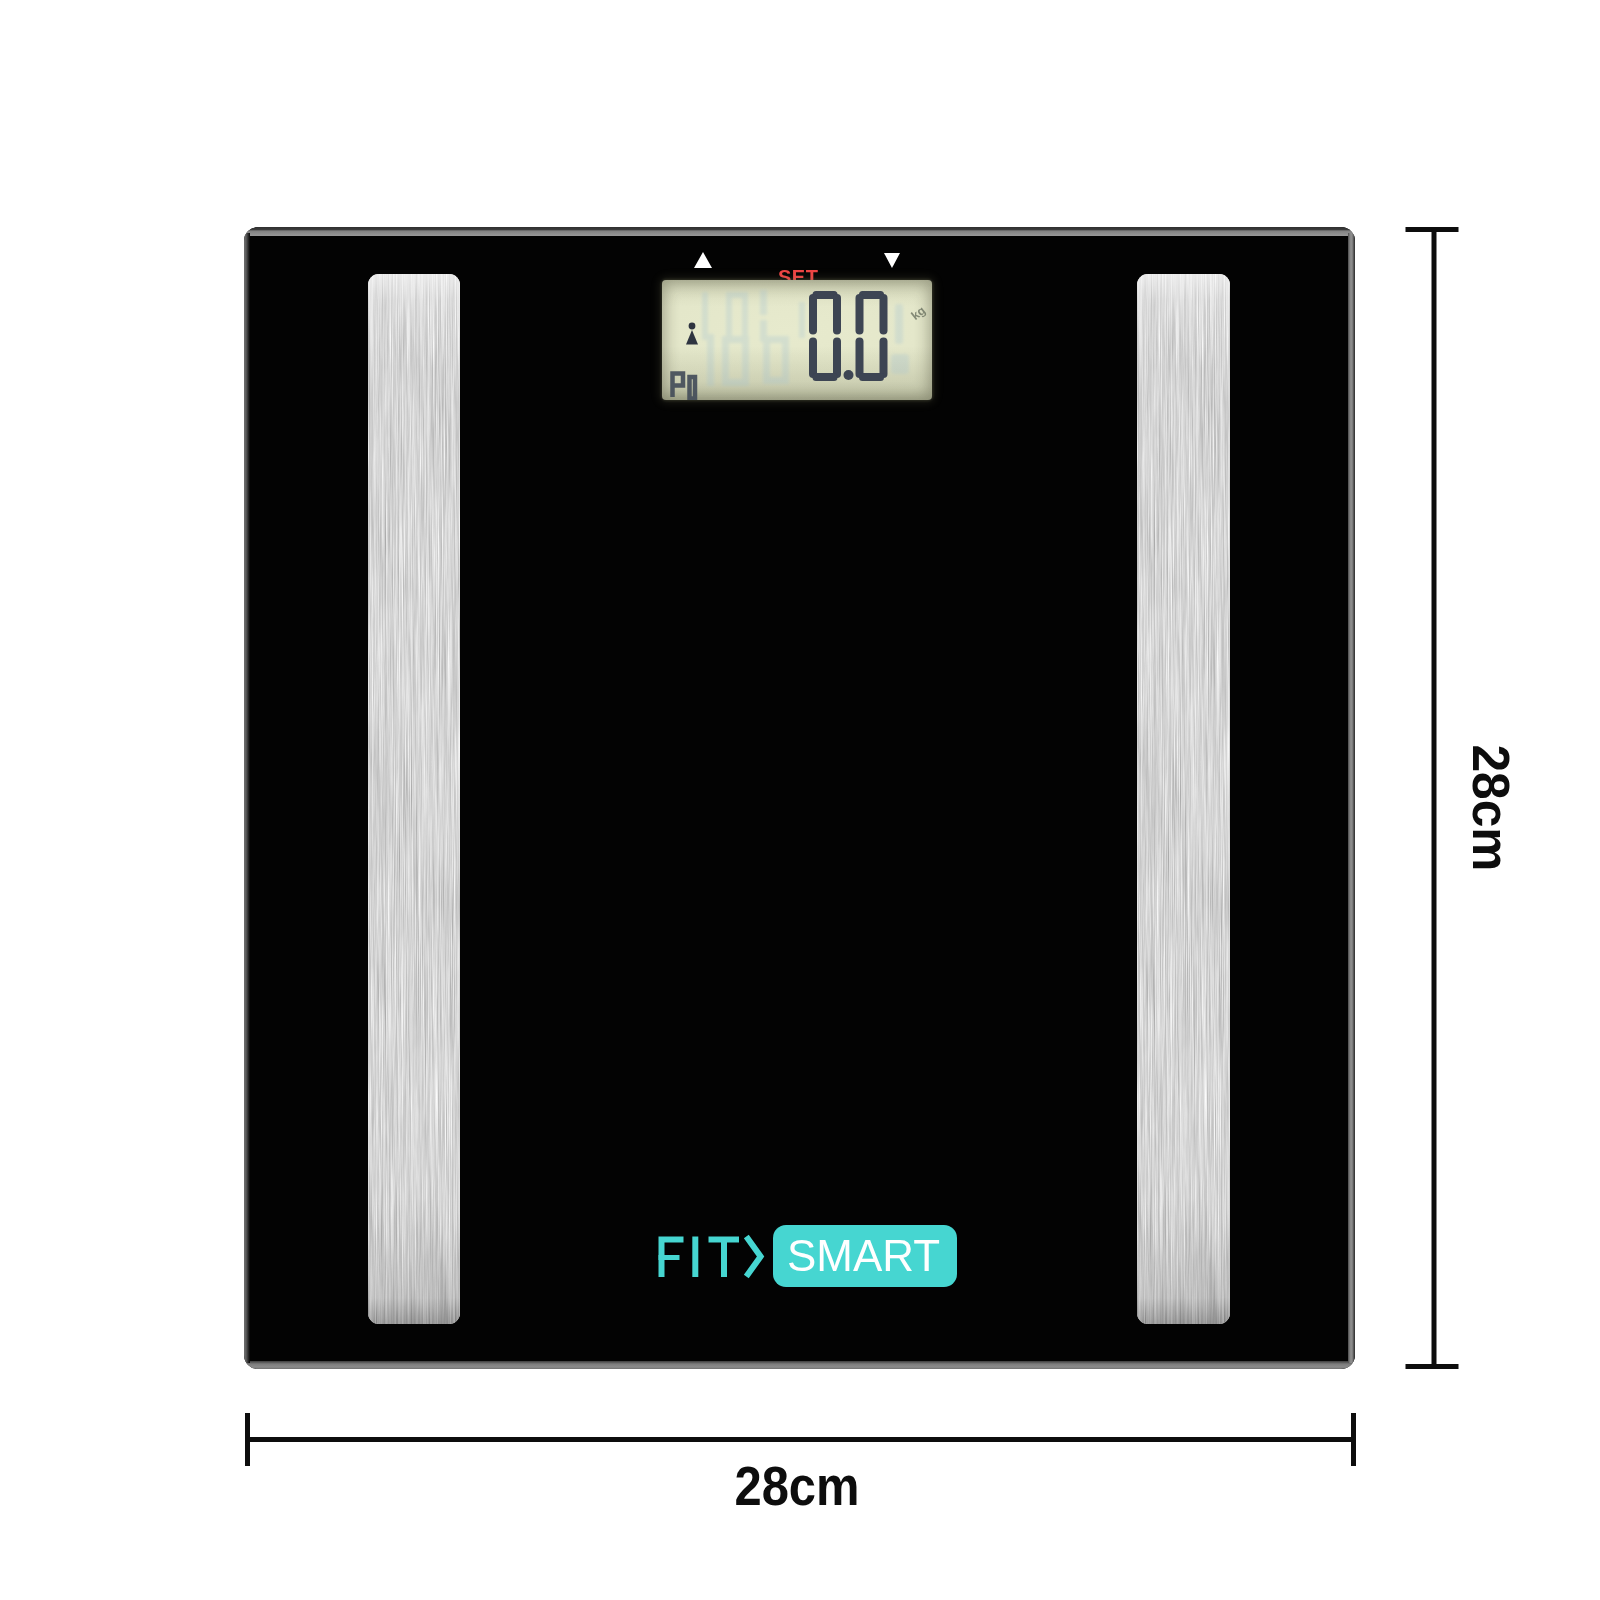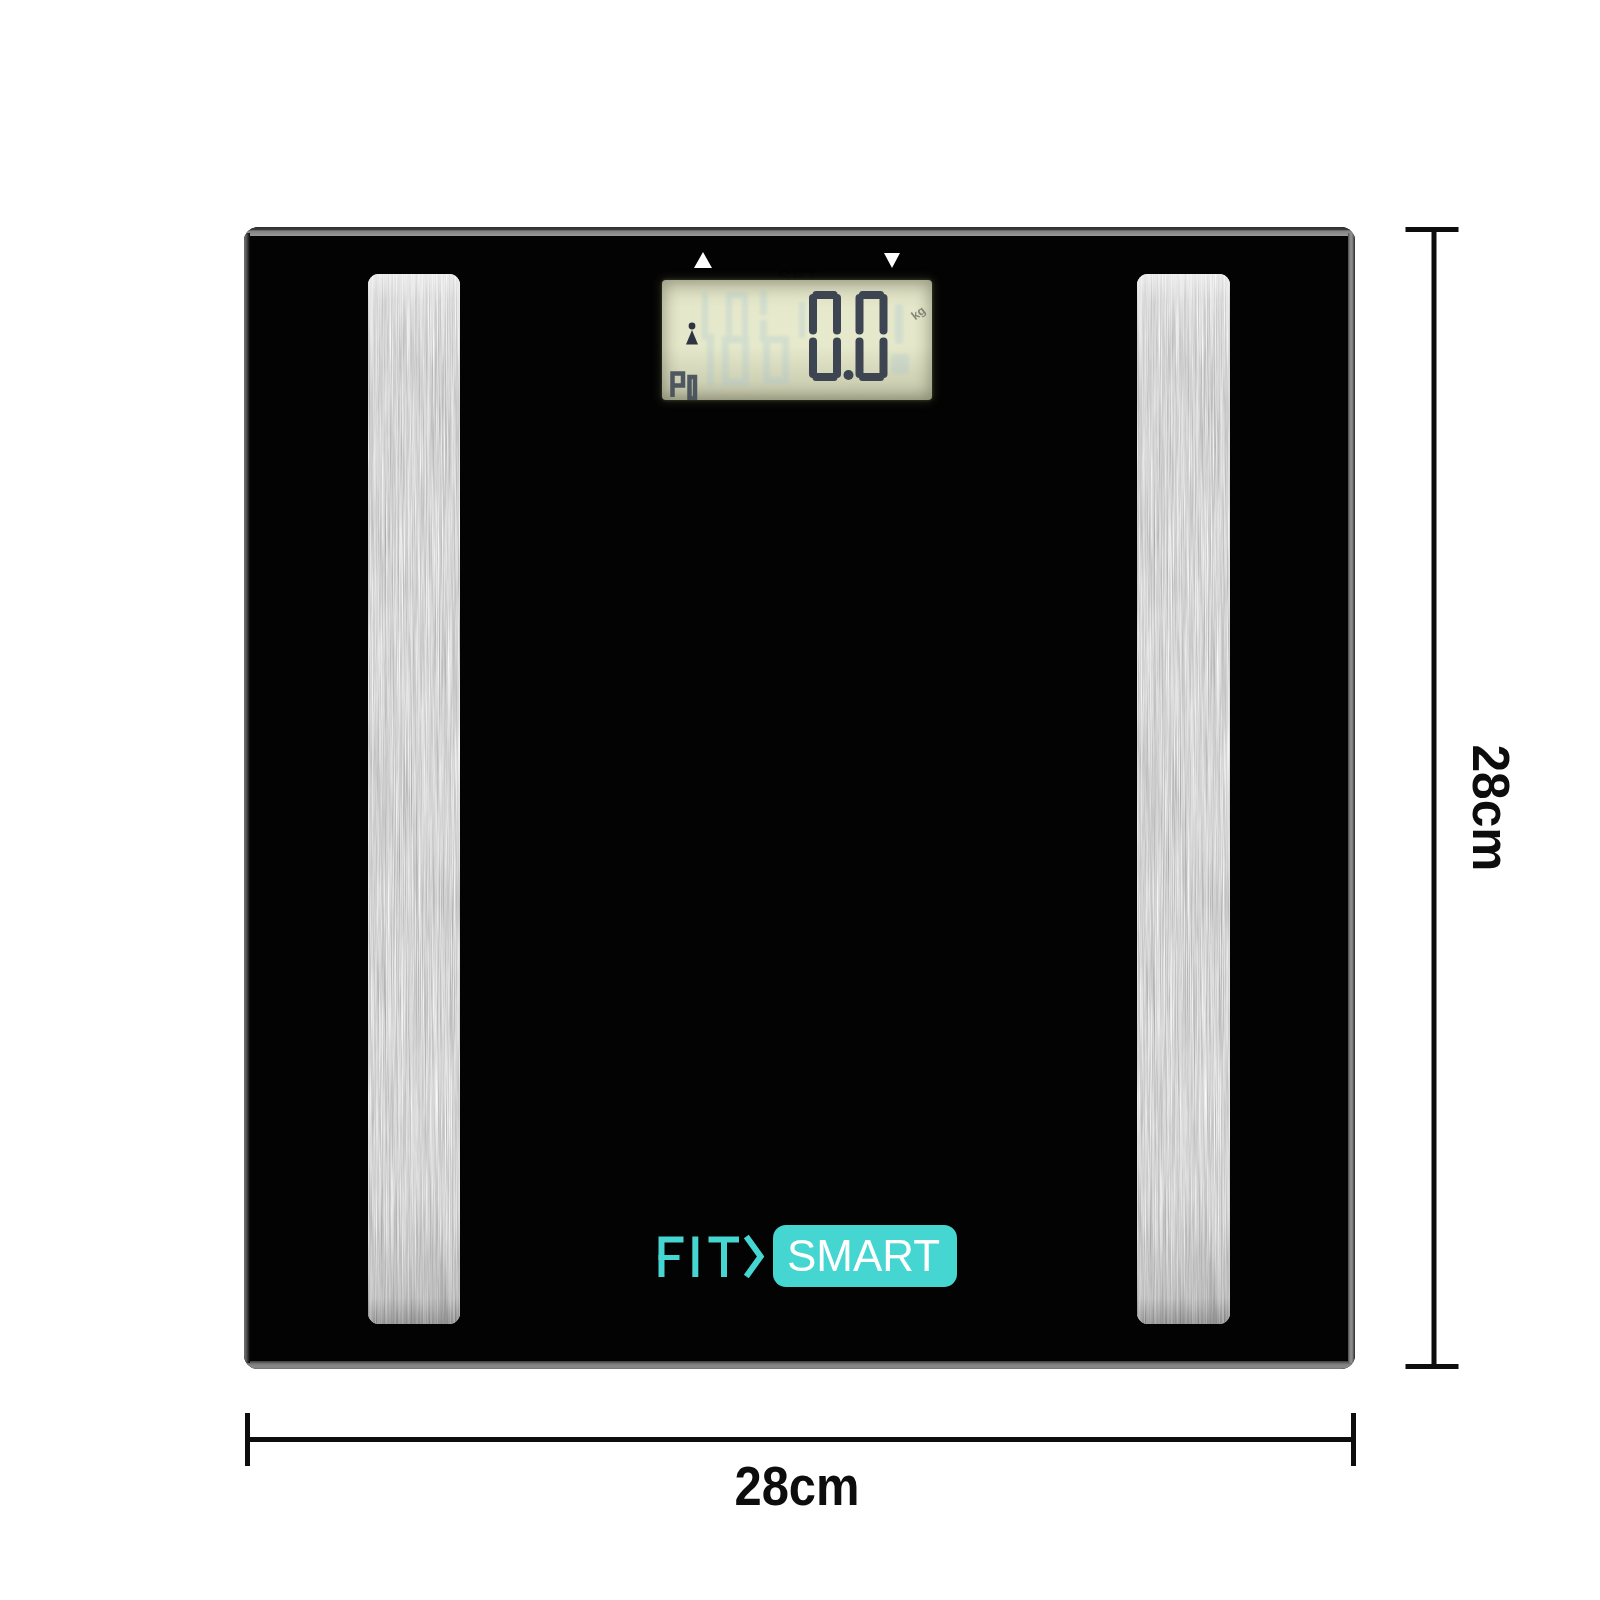--- a/index.html
+++ b/index.html
@@ -10,21 +10,21 @@
 .edge-top{left:0;top:0;right:0;height:9px;background:linear-gradient(180deg,#2f2f2f 0,#3a3a3a 2.5px,#828282 4px,#989898 9px)}
 .edge-bottom{left:0;bottom:0;right:0;height:8px;background:linear-gradient(180deg,#3c3c3c 0,#7c7c7c 3px,#8b8b8b 6px,#717171 8px)}
 .edge-right{right:0;top:6px;bottom:6px;width:7px;background:linear-gradient(90deg,#4a4a4a 0,#868686 2px,#8e8e8e 4px,#5a5a5a 5.5px,#2a2a2a 7px)}
 .edge-left{left:0;top:6px;bottom:6px;width:5.5px;background:linear-gradient(90deg,#6e6e6e 0,#5e5e5e 2px,#303030 4px,#101010 5.5px)}
 .strip{top:274px;width:92px;height:1050px}
 .strip.l{left:368px}
 .strip.r{left:1137px;width:93px}
 .tri{width:0;height:0}
 .tri-up{left:694px;top:252px;border-left:9px solid transparent;border-right:9px solid transparent;border-bottom:16px solid #fff}
 .tri-down{left:884px;top:253px;border-left:8.5px solid transparent;border-right:8.5px solid transparent;border-top:15px solid #fff}
-.set{left:778px;top:266px;color:#000000;font-size:20px;font-weight:bold;letter-spacing:0.5px}
+.set{left:778px;top:266px;color:#ef4444;font-size:20px;font-weight:bold;letter-spacing:0.5px}
 .lcd{left:662px;top:280px;width:270px;height:120px;border-radius:4px;
  background: linear-gradient(180deg, rgba(58,62,34,.10) 0, rgba(58,62,34,0) 22%, rgba(58,62,34,0) 55%, rgba(58,62,34,.14) 88%, rgba(58,62,34,.22) 100%),
  radial-gradient(ellipse 140% 115% at 48% 42%, #e7eacd 0%, #e2e5c8 55%, #d6dabc 82%, #c5c9a8 100%);
  box-shadow: inset 0 0 14px 4px rgba(32,34,16,.30), 0 0 10px 3px rgba(160,166,120,.14), 0 0 3px 1px rgba(110,114,82,.30);filter:blur(0.5px)}
 </style>
 </head>
 <body>
 
 <div class="abs scale">
 

